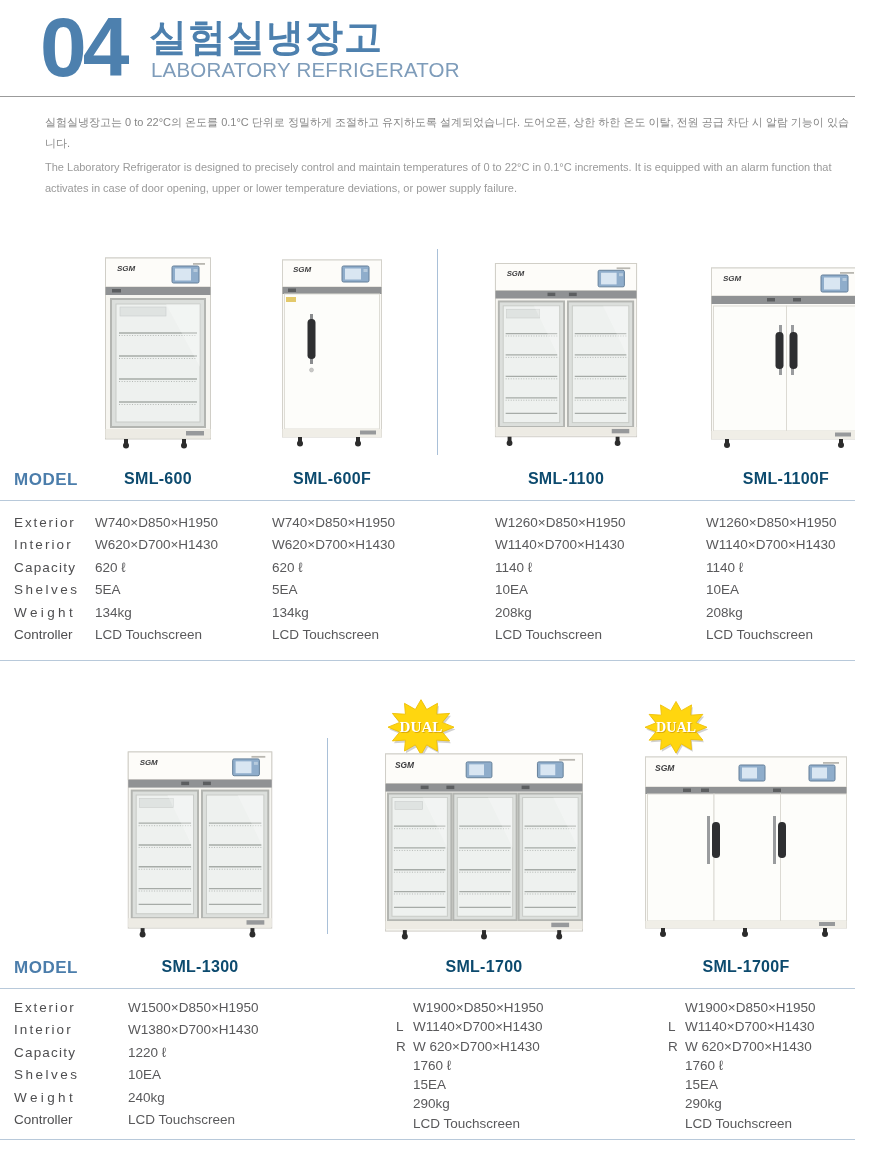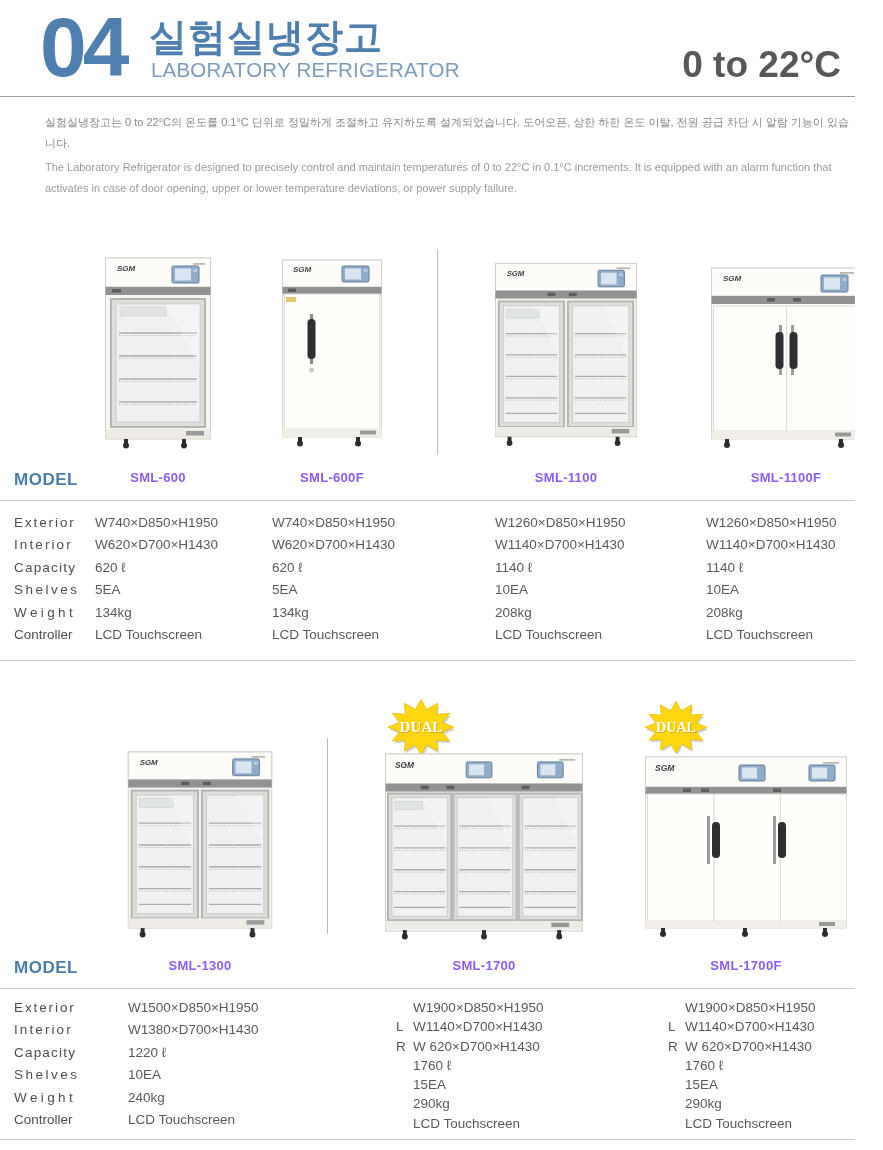--- a/index.html
+++ b/index.html
@@ -17,21 +17,21 @@
   
   .desc { left:45px; top:112px; width:810px; font-size:11px; line-height:21px; }
   .desc-ko { color:#878787; margin-bottom:3px; }
   .desc-en { color:#9a9a9a; }
 
   
   .vdiv { width:1px; background:#a9c0d8; }
 
   
   .model-label { font-size:17px; font-weight:bold; color:#4b7dab; letter-spacing:0.5px;text-align:right; }
-  .mname { transform:translateX(-50%); font-size:13px; font-weight:bold; color:#8b5cf6; letter-spacing:0.3px; white-space:nowrap; }
+  .mname { transform:translateX(-50%); font-size:16px; font-weight:bold; color:#0c4a6e; letter-spacing:0.3px; white-space:nowrap; }
 
   
   .spec-table { left:0; width:883px; border-top:1px solid #b8c9da; border-bottom:1px solid #b8c9da; }
   .spec-col { position:absolute; font-size:13.5px; color:#59595b; line-height:22.4px; white-space:nowrap; }
   .spec-col span { display:block; }
   .labels-col { color:#4e4e50; }
   .lbl { width:68px; }
   .ls-a { letter-spacing:1.9px; }  
   .ls-b { letter-spacing:2.1px; }  
   .ls-c { letter-spacing:1.2px; }  
@@ -289,21 +289,20 @@
       <text class="badge-text" x="40" y="39.5" text-anchor="middle" font-size="16.5" font-weight="bold" fill="#ffffff">DUAL</text>
     </symbol>
   </defs>
 </svg>
 
 <div class="page">
 
   <div class="abs num04">04</div>
   <div class="abs title-ko">실험실냉장고</div>
   <div class="abs title-en">LABORATORY REFRIGERATOR</div>
-  <div class="abs temp-range">0 to 22°C</div>
   <div class="abs header-rule"></div>
 
   <div class="abs desc">
     <div class="desc-ko">실험실냉장고는 0 to 22°C의 온도를 0.1°C 단위로 정밀하게 조절하고 유지하도록 설계되었습니다. 도어오픈, 상한 하한 온도 이탈, 전원 공급 차단 시 알람 기능이 있습니다.</div>
     <div class="desc-en">The Laboratory Refrigerator is designed to precisely control and maintain temperatures of 0 to 22°C in 0.1°C increments. It is equipped with an alarm function that activates in case of door opening, upper or lower temperature deviations, or power supply failure.</div>
   </div>
 
   <svg class="abs" style="left:102px;top:255px" width="112" height="196" role="img">
       <use href="#sg1"></use>
     </svg>

